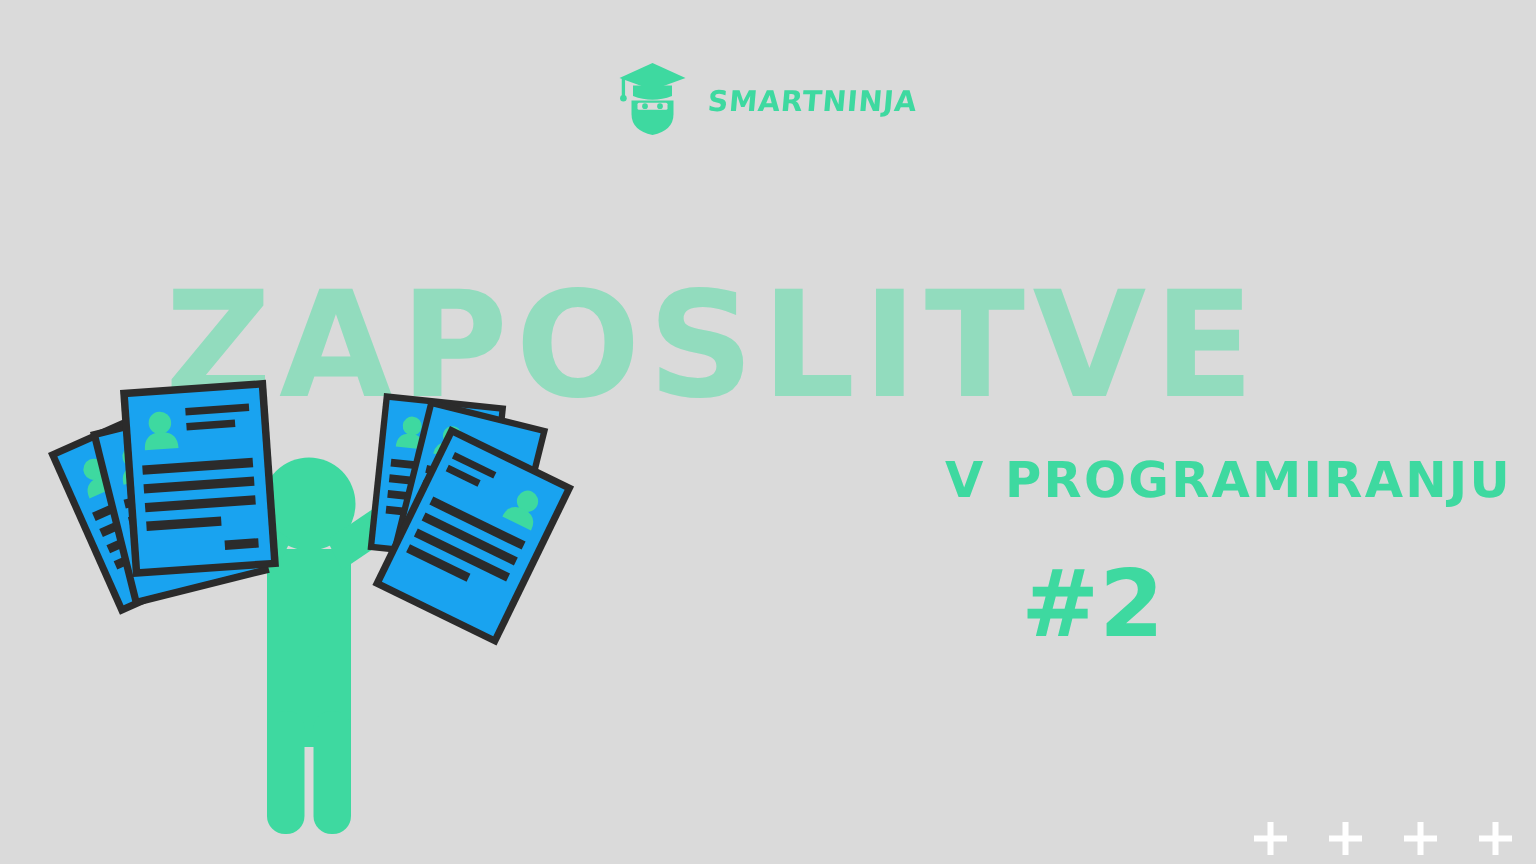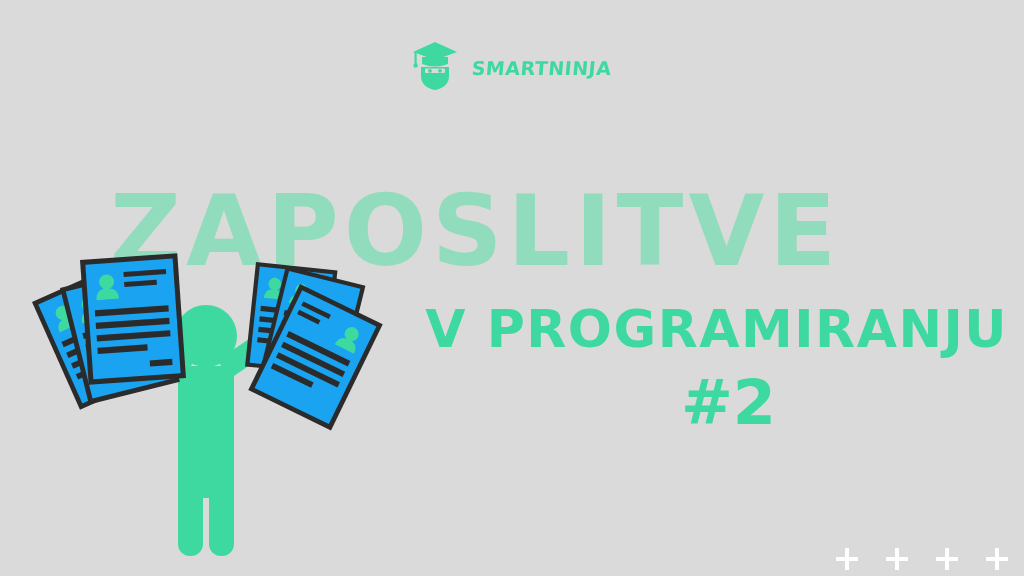--- a/index.html
+++ b/index.html
@@ -66,21 +66,21 @@
     color: #92dcbe;
     white-space: nowrap;
     z-index: 1;
   }
   .subline {
     position: absolute;
     right: 16px;
     top: 303px;
     font-family: "DejaVu Sans", sans-serif;
     font-weight: bold;
-    font-size: 52px;
+    font-size: 33px;
     letter-spacing: 1.5px;
     line-height: 1;
     color: #3ed9a0;
     white-space: nowrap;
     z-index: 4;
   }
   .issue {
     position: absolute;
     right: 248px;
     top: 372px;

